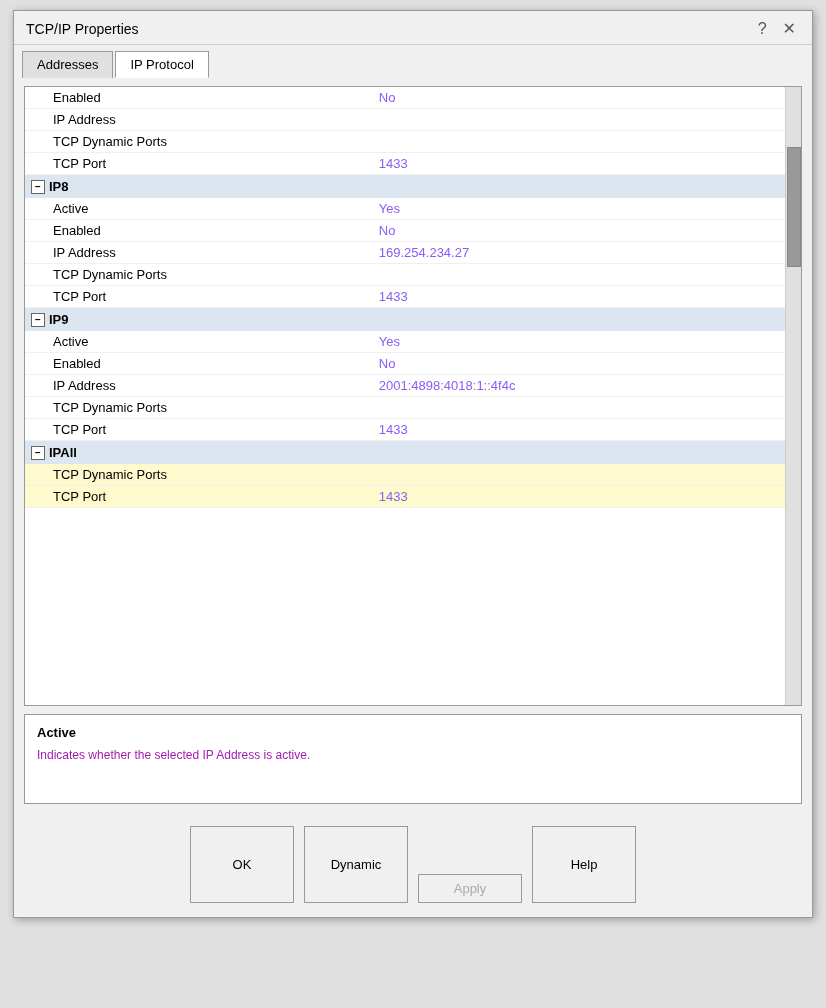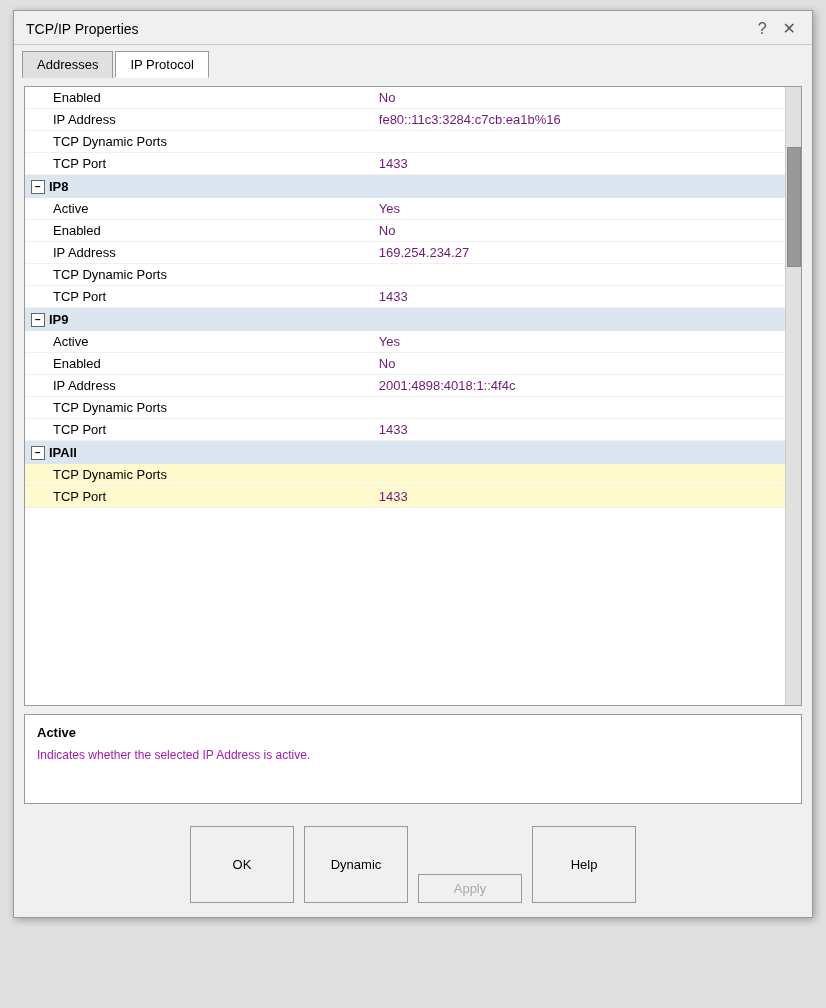--- a/index.html
+++ b/index.html
@@ -140,21 +140,21 @@
     }
     .grid-row.highlighted {
       background: #fffacd;
     }
     .grid-row .col-label {
       width: 45%;
       color: #000;
     }
     .grid-row .col-value {
       flex: 1;
-      color: #701a75;
+      color: #8b5cf6;
     }
 
     
     .description-box {
       border: 1px solid #999;
       background: #fff;
       padding: 10px 12px;
       margin-top: 8px;
       min-height: 90px;
     }
@@ -213,21 +213,20 @@
   <div class="content">
     <div class="grid-container">
       <div class="grid-scroll">
 
         <div class="grid-row">
           <span class="col-label">Enabled</span>
           <span class="col-value">No</span>
         </div>
         <div class="grid-row">
           <span class="col-label">IP Address</span>
-          <span class="col-value">fe80::11c3:3284:c7cb:ea1b%16</span>
         </div>
         <div class="grid-row">
           <span class="col-label">TCP Dynamic Ports</span>
           <span class="col-value"></span>
         </div>
         <div class="grid-row">
           <span class="col-label">TCP Port</span>
           <span class="col-value">1433</span>
         </div>
 

